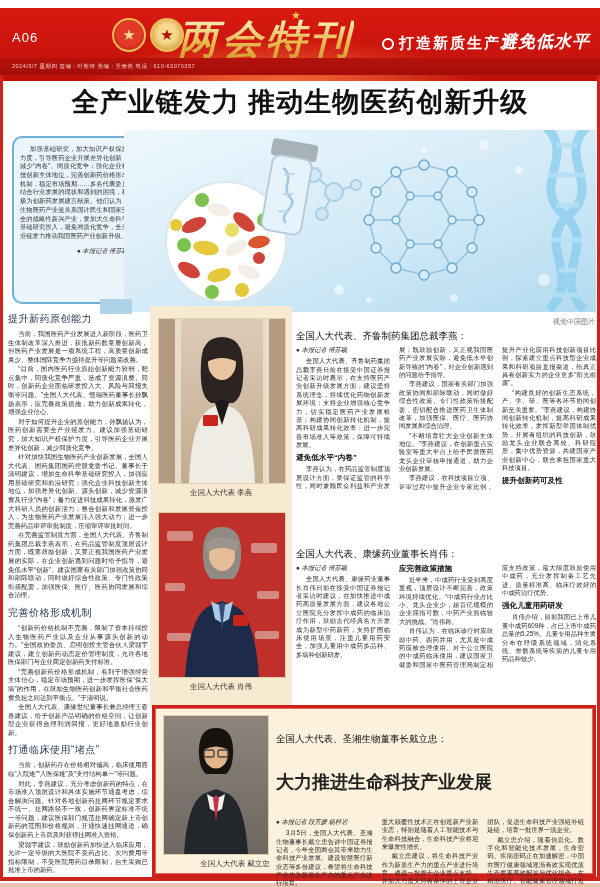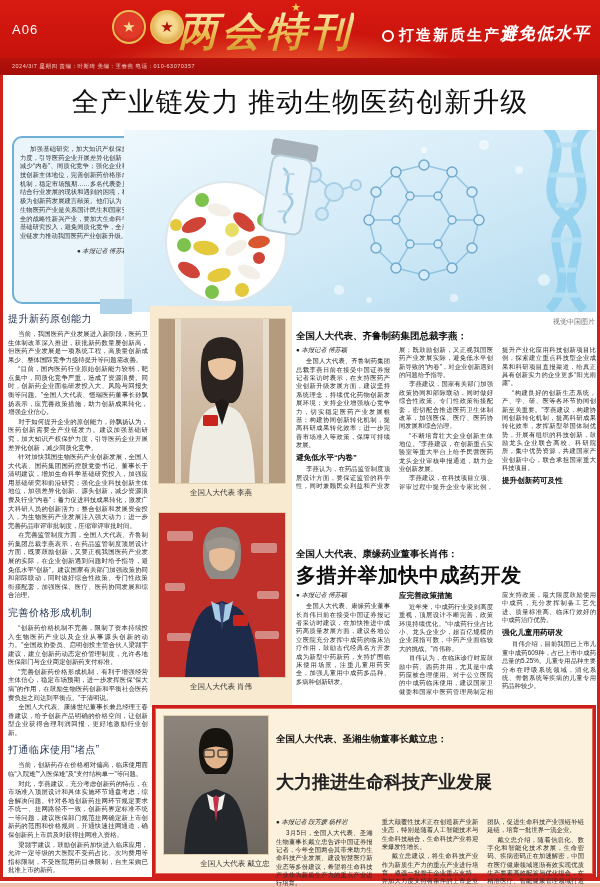--- a/index.html
+++ b/index.html
@@ -1,20 +1,20 @@
 <!DOCTYPE html>
 <html><head>
 <meta charset="utf-8">
 <style>
   html,body{margin:0;padding:0;background:#ffffff;}
   #page{position:relative;width:600px;height:887px;overflow:hidden;background:#fff;
         font-family:"Liberation Sans","DejaVu Sans",sans-serif;color:#222;}
 
   
-  .banner{position:absolute;left:0;top:0;width:600px;height:73px;
+  .banner{position:absolute;left:0;top:8px;width:600px;height:73px;
     background:radial-gradient(ellipse 340px 90px at 47% 115%, #ff7a40 0%, rgba(255,122,64,0) 60%),
                linear-gradient(180deg,#d81a12 0%,#c11009 100%);}
   .banner .pageno{position:absolute;left:12px;top:22px;color:#fff;font-size:13px;letter-spacing:1px;}
   .banner .star-top{position:absolute;left:291px;top:1px;color:#f3c84f;font-size:11px;}
   .emblems{position:absolute;left:112px;top:10px;display:flex;gap:4px;}
   .emblem{width:34px;height:34px;border-radius:50%;display:flex;align-items:center;justify-content:center;
           font-size:15px;border:2px solid #e9bd55;box-sizing:border-box;}
   .emblem.nat{background:radial-gradient(circle at 50% 45%,#e23a28 55%,#a80d06 100%);color:#f7d892;}
   .emblem.cppcc{background:radial-gradient(circle at 50% 45%,#f6d98e 40%,#c8871a 100%);color:#b01208;}
   .edition{position:absolute;left:178px;top:4px;margin:0;font-size:40px;font-weight:900;font-style:italic;
@@ -30,21 +30,21 @@
 
   
   .frame{position:absolute;background:#cf221a;}
   .frame.l{left:0;top:75px;width:3px;height:806px;}
   .frame.r{left:597px;top:75px;width:3px;height:806px;}
   .frame.b{left:0;top:877px;width:600px;height:4px;}
   .frame.b2{left:0;top:883px;width:600px;height:4px;background:#f0bfb2;}
 
   
   .headline{position:absolute;left:0;top:84px;width:600px;margin:0;text-align:center;
-    font-size:27px;font-weight:400;color:#101010;letter-spacing:1px;}
+    font-size:27px;font-weight:700;color:#101010;letter-spacing:1px;}
 
   
   .lead-box{position:absolute;left:12px;top:136px;width:108px;height:150px;background:#e9f4fb;
     border:2px solid #6fb0d8;border-radius:10px;padding:7px 6px;box-sizing:content-box;}
   .lead-box p{margin:0;font-size:6.3px;line-height:1.38;text-align:justify;color:#333;text-indent:1.6em;}
   .lead-box .byline{text-indent:0;text-align:right;margin-top:6px;}
   .byline{font-family:"Liberation Serif","DejaVu Serif",serif;font-style:italic;color:#555;font-size:6.3px;}
   .hero{position:absolute;left:124px;top:130px;width:472px;height:182px;overflow:hidden;}
   .photo-credit{position:absolute;left:440px;top:317px;width:155px;text-align:right;font-size:7px;color:#777;}
   .accent-rect{position:absolute;left:100px;top:299px;width:32px;height:15px;background:#aed2e8;}
@@ -59,21 +59,21 @@
   .photo{position:absolute;margin:0;border:1px solid #e2cfae;overflow:hidden;background:#ccc;}
   .photo svg{display:block;}
   .ph1{left:8px;top:12px;width:126px;height:164px;}
   .ph2{left:8px;top:206px;width:126px;height:164px;}
   .caption{position:absolute;width:126px;left:8px;text-align:center;font-size:7.5px;color:#333;font-family:Liberation Serif, serif;}
   .cap1{top:182px;} .cap2{top:376px;}
 
   
   .art{position:absolute;left:296px;width:300px;}
   .art1{top:330px;} .art2{top:548px;}
-  .kicker{font-size:9.5px;font-weight:bold;color:#111;margin:0 0 3px;}
+  .kicker{font-size:9.5px;font-weight:normal;color:#111;margin:0 0 3px;}
   .art h4{margin:0 0 5px;font-size:20px;font-weight:900;color:#0e0e0e;letter-spacing:.5px;line-height:1.1;}
   .cols3{column-count:3;column-gap:9px;column-fill:auto;overflow:hidden;}
   .cols3 p{margin:0 0 1px;font-size:6.3px;line-height:1.33;text-align:justify;color:#2a2a2a;text-indent:1.6em;}
   .cols3 .byline{text-indent:0;margin-bottom:3px;}
   .cols3 h5{margin:4px 0 2px;font-size:7.6px;color:#111;}
   .b1{height:152px;} .b2{height:106px;}
 
   
   .redbox{position:absolute;left:152px;top:705px;width:444px;height:172px;border:2px solid #cf1f1c;
     background:#cf1f1c;box-sizing:border-box;}
@@ -327,21 +327,20 @@
       <p>“不断培育壮大企业创新主体地位。”李燕建议，在创新重点实验室等重大平台上给予民营医药龙头企业审核申报通道，助力企业创新发展。</p>
       <p>李燕建议，在科技项目立项、评审过程中提升企业专家比例，提升产业化应用科技创新项目比例，探索建立重点科技型企业成果和科研项目直报渠道，给真正具有创新实力的企业更多“阳光雨露”。</p>
       <p>“构建良好的创新生态系统，产、学、研、医等各环节协同创新至关重要。”李燕建议，构建协同创新转化机制，提高科研成果转化效率，发挥新型举国体制优势，开展有组织的科技创新，鼓励龙头企业联合高校、科研院所，集中优势资源，共建国家产业创新中心，联合承担国家重大科技项目。</p>
       <h5>提升创新药可及性</h5>
 
     </div>
   </section>
 
   <section class="art art2">
     <div class="kicker">全国人大代表、康缘药业董事长肖伟：</div>
-    <h4>多措并举加快中成药开发</h4>
     <div class="cols3 b2">
       <p class="byline">● 本报记者 傅苏颖</p>
       <p>全国人大代表、康缘药业董事长肖伟日前在接受中国证券报记者采访时建议，在加快推进中成药高质量发展方面，建议各地公立医院充分发挥中成药的临床治疗作用，鼓励古代经典名方开发成为新型中药新药，支持扩围临床使用场景，注重儿童用药安全，加强儿童用中成药多品种、多病种创新研发。</p>
       <h5>应完善政策措施</h5>
       <p>近年来，中成药行业受到高度重视，顶层设计不断完善，政策环境持续优化。“中成药行业占比小、龙头企业少，超百亿规模的企业屈指可数，中药产业面临较大的挑战。”肖伟称。</p>
       <p>肖伟认为，在临床诊疗时应鼓励中药、西药并用，尤其是中成药应被合理使用。对于公立医院的中成药临床使用，建议国家卫健委和国家中医药管理局制定相应支持政策，最大限度鼓励使用中成药，充分发挥制备工艺先进、质量标准高、临床疗效好的中成药治疗优势。</p>
       <h5>强化儿童用药研发</h5>
       <p>肖伟介绍，目前我国已上市儿童中成药609种，占已上市中成药总量的5.25%。儿童专用品种主要分布在呼吸系统领域，消化系统、骨骼系统等疾病的儿童专用药品种较少。</p>
 
     </div>

